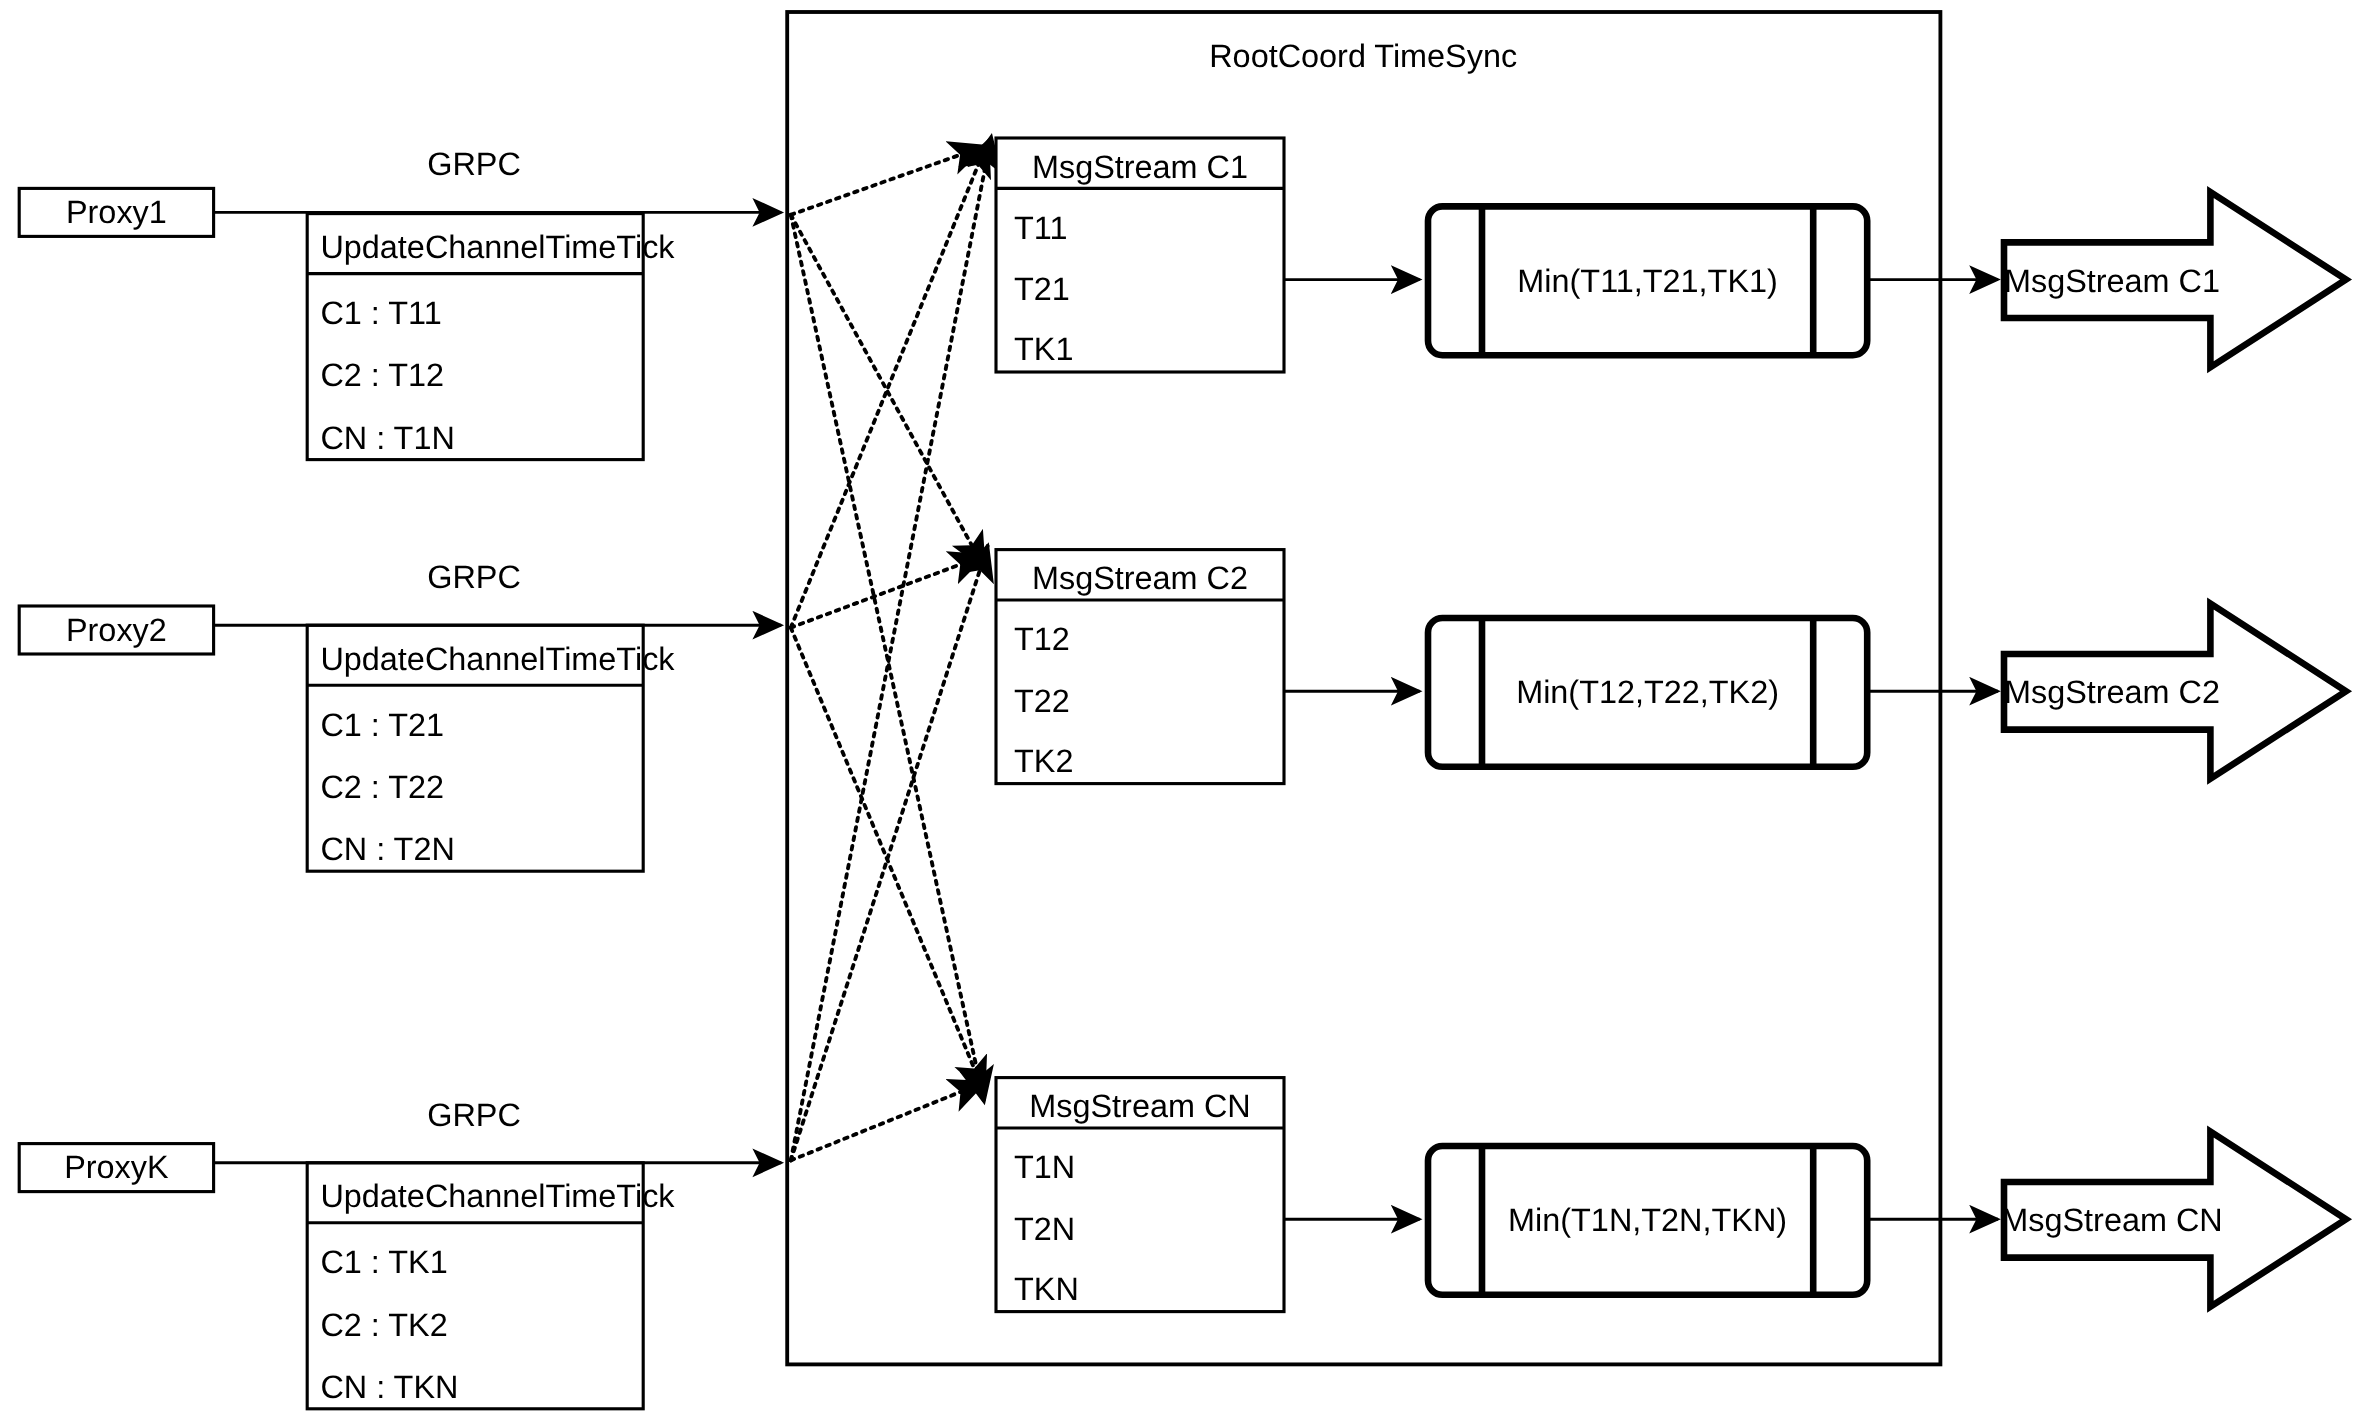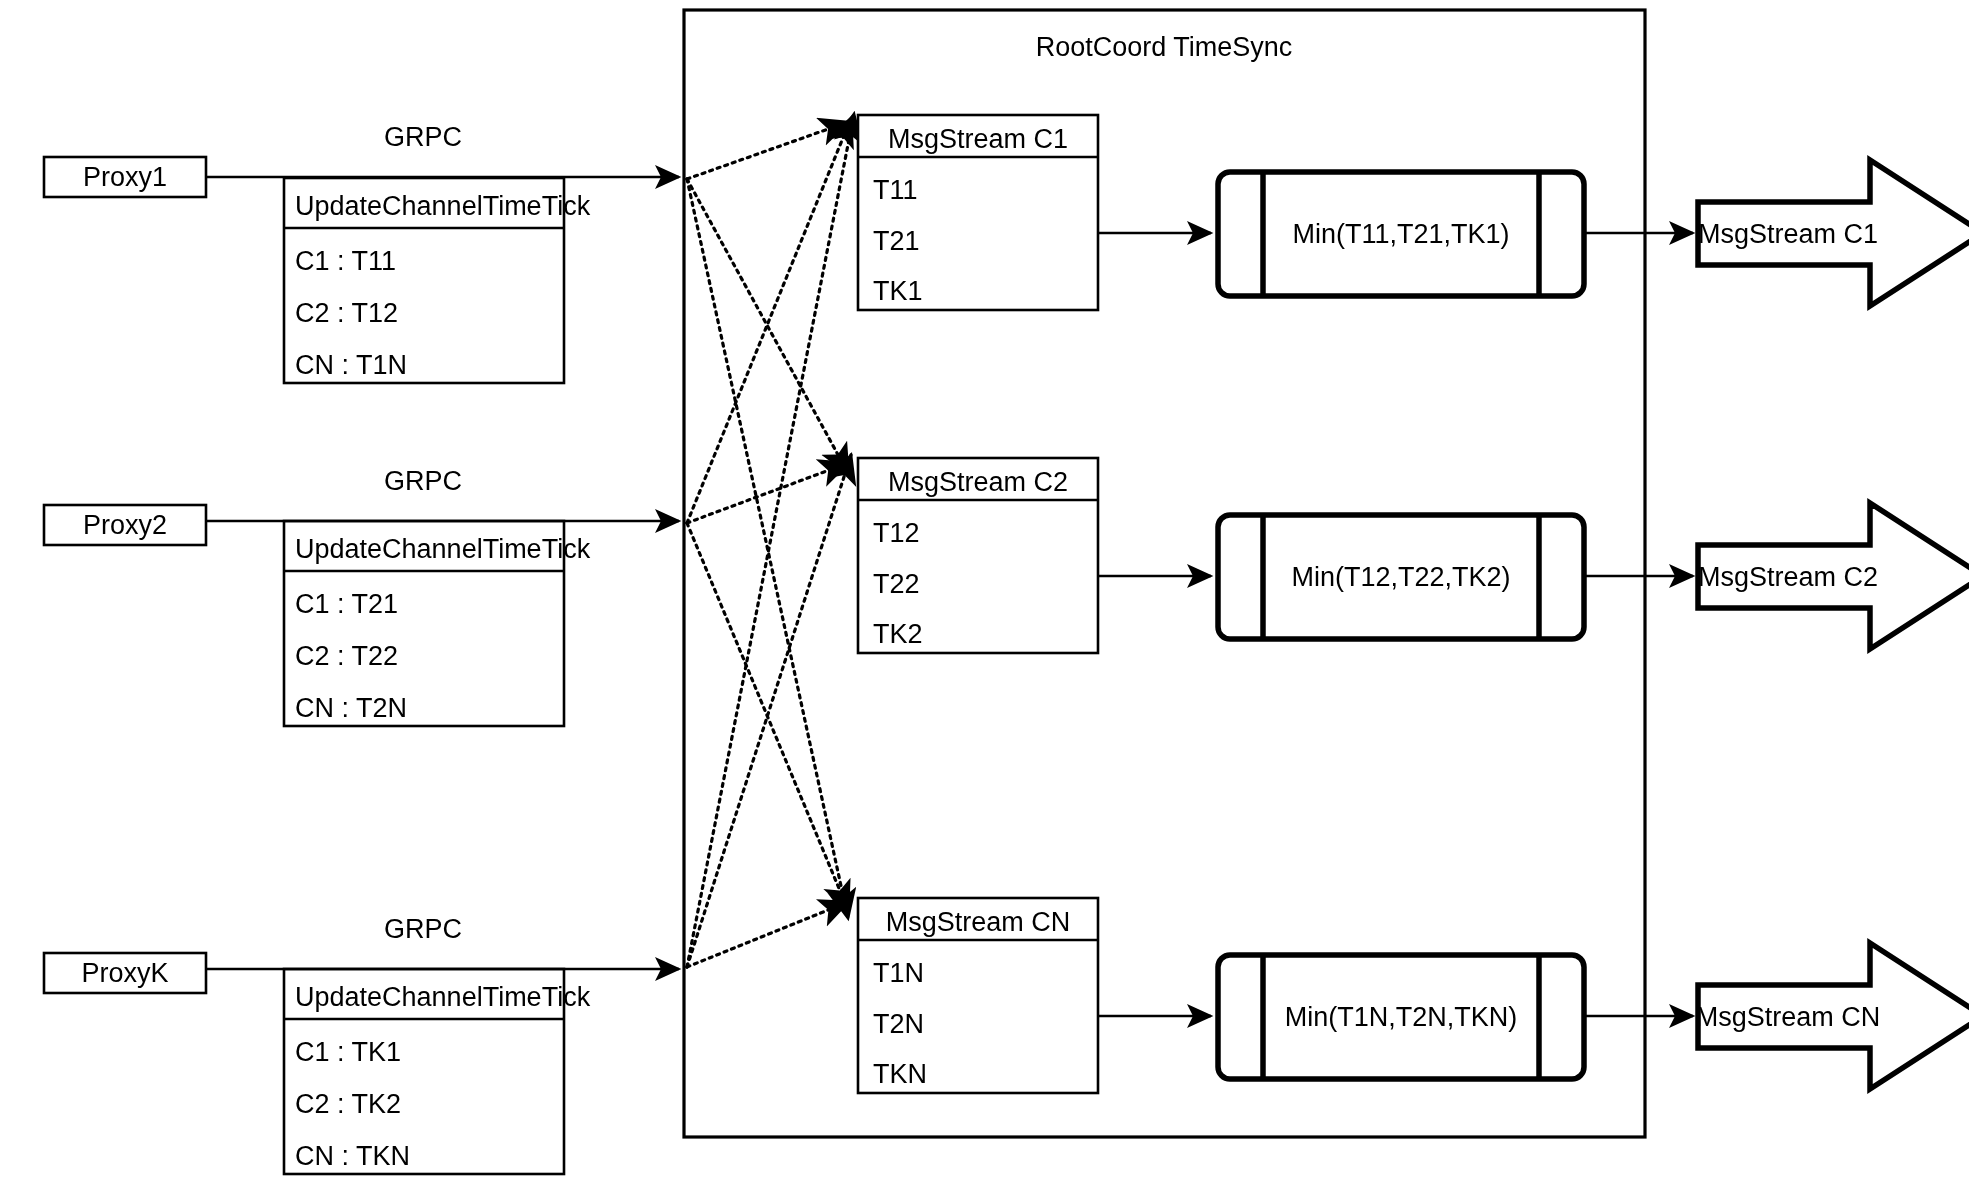--- a/index.html
+++ b/index.html
@@ -6,21 +6,20 @@
     margin: 0;
     padding: 0;
     background: #ffffff;
   }
   #canvas {
     position: relative;
     width: 1804px;
     height: 1183px;
     background: #ffffff;
     font-family: "Liberation Sans", sans-serif;
-    padding-left: 28px;
   }
   svg { display: block; }
   .shape-line { fill: none; stroke: #000000; stroke-width: 2.6; }
   .shape-fill { fill: #ffffff; stroke: #000000; stroke-width: 2.6; }
   .thick-fill { fill: #ffffff; stroke: #000000; stroke-width: 5.5; }
   .thick-line { fill: none; stroke: #000000; stroke-width: 5.5; }
   .connector { fill: none; stroke: #000000; stroke-width: 2.4; }
   .dotted { fill: none; stroke: #000000; stroke-width: 3.2; stroke-dasharray: 3 5; stroke-linecap: round; }
   .container-box { fill: none; stroke: #000000; stroke-width: 3.2; }
   text {

